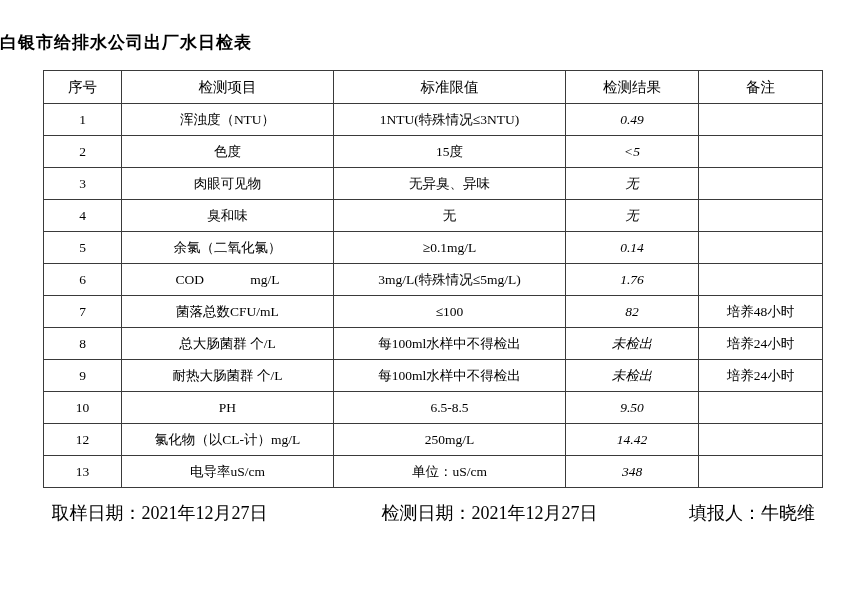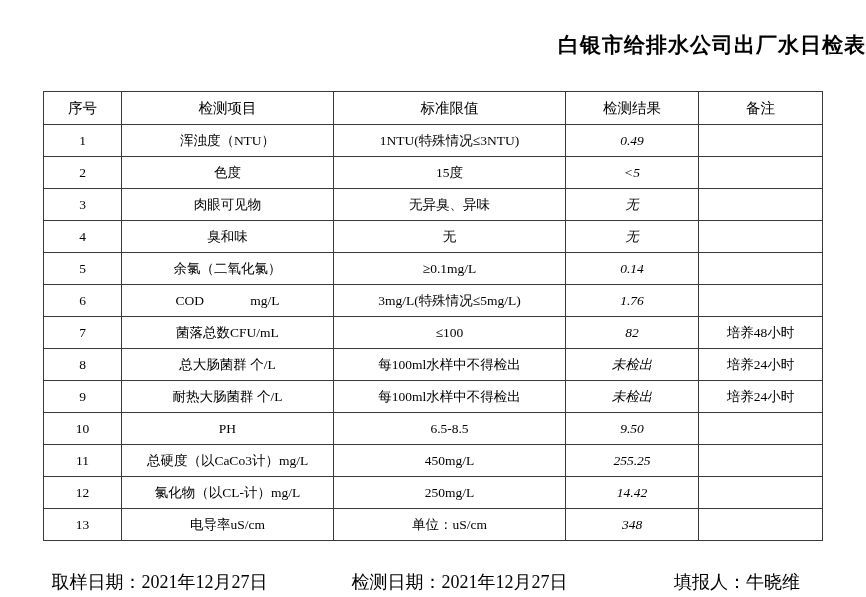--- a/index.html
+++ b/index.html
@@ -14,31 +14,31 @@
     color: #000000;
     overflow: hidden;
   }
   .page {
     position: relative;
     width: 866px;
     height: 597px;
     box-sizing: border-box;
   }
   .doc-title {
-    text-align: right;
-    font-size: 21px;
+    text-align: left;
+    font-size: 17px;
     font-weight: bold;
     letter-spacing: 1px;
     padding-top: 31px;
     padding-bottom: 16px;
     font-family: "Liberation Serif", "DejaVu Serif", serif;
   }
   table.report {
     border-collapse: collapse;
-    margin: 16px auto;
+    margin: 0 auto;
     width: 779px;
     table-layout: fixed;
   }
   table.report th,
   table.report td {
     border: 1px solid #3a3a3a;
     text-align: center;
     vertical-align: middle;
     font-weight: normal;
     font-size: 13.5px;
@@ -76,21 +76,21 @@
   .cod-gap { display: inline-block; width: 46px; }
 
   .footer {
     width: 779px;
     margin: 0 auto;
     padding-top: 13px;
     display: flex;
     font-size: 18px;
   }
   .footer .f-sample { width: 300px; text-align: left; padding-left: 8px; }
-  .footer .f-test   { width: 300px; text-align: left; }
+  .footer .f-test   { width: 300px; text-align: left; margin-left: 30px; }
   .footer .f-filler { flex: 1; text-align: center; }
 </style>
 </head>
 <body>
 
 <div class="page">
 
   <div class="doc-title">白银市给排水公司出厂水日检表</div>
 
   <table class="report">
@@ -175,27 +175,20 @@
         <td class="cell-note">培养24小时</td>
       </tr>
       <tr>
         <td>10</td>
         <td class="cell-item">PH</td>
         <td class="cell-limit">6.5-8.5</td>
         <td class="cell-res">9.50</td>
         <td class="cell-note"></td>
       </tr>
       <tr>
-        <td>11</td>
-        <td class="cell-item">总硬度（以CaCo3计）mg/L</td>
-        <td class="cell-limit">450mg/L</td>
-        <td class="cell-res">255.25</td>
-        <td class="cell-note"></td>
-      </tr>
-      <tr>
         <td>12</td>
         <td class="cell-item">氯化物（以CL-计）mg/L</td>
         <td class="cell-limit">250mg/L</td>
         <td class="cell-res">14.42</td>
         <td class="cell-note"></td>
       </tr>
       <tr>
         <td>13</td>
         <td class="cell-item">电导率uS/cm</td>
         <td class="cell-limit">单位：uS/cm</td>

